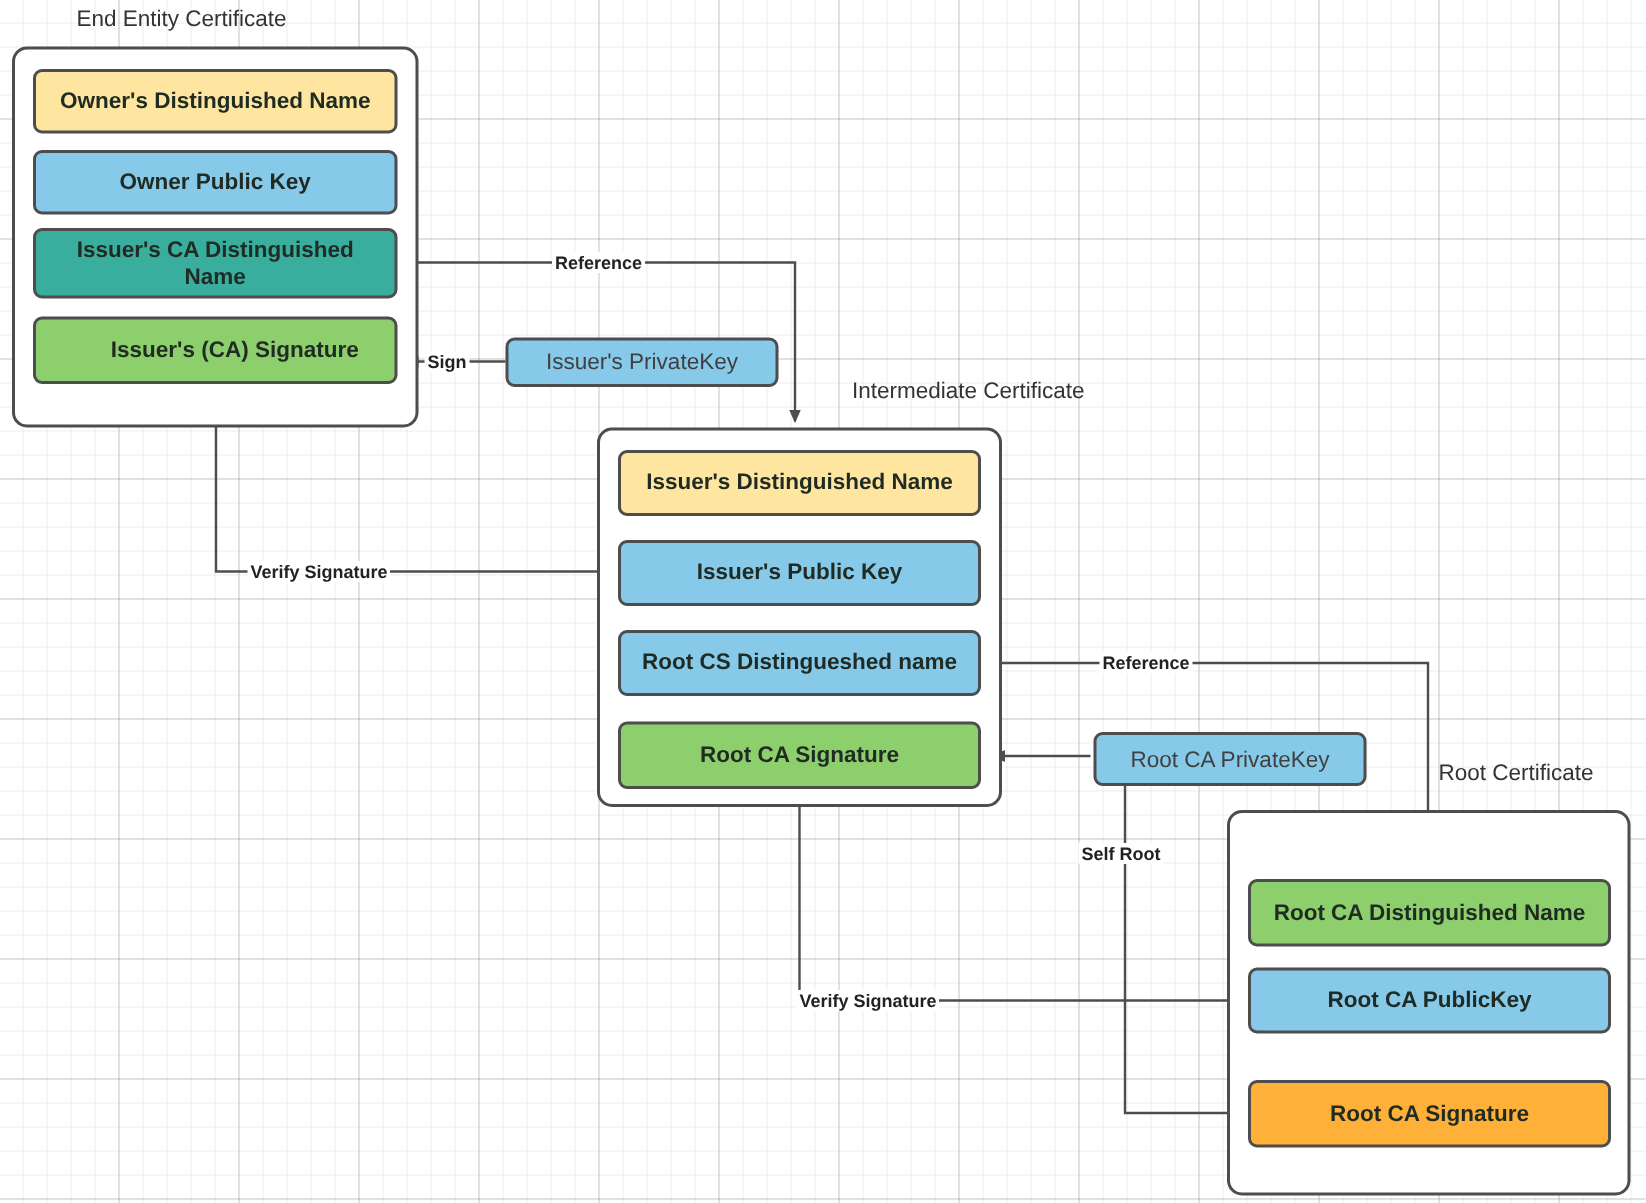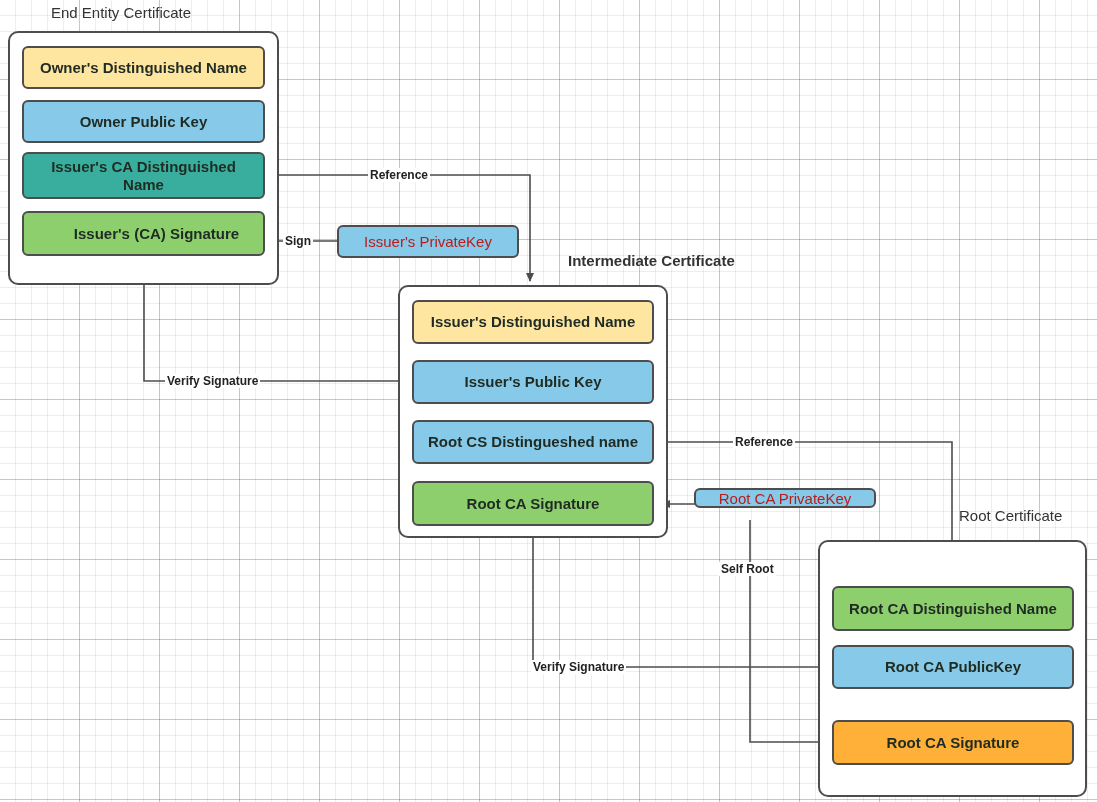--- a/index.html
+++ b/index.html
@@ -55,21 +55,21 @@
   .keybox{
     position:absolute;
     box-sizing:border-box;
     border:2px solid #4d4d4d;
     border-radius:6px;
     display:flex;
     align-items:center;
     justify-content:center;
     text-align:center;
     font-size:15px;
-    color:#b91c1c;
+    color:#404040;
   }
   .edge-label{
     position:absolute;
     font-size:12px;
     font-weight:bold;
     color:#222222;
     background:#ffffff;
     white-space:nowrap;
     line-height:1;
     padding:1px 2px;
@@ -109,33 +109,33 @@
   <div class="field" style="left:22px;top:46px;width:243px;height:43px;background:#ffe6a0;">Owner's Distinguished Name</div>
 
   <div class="field" style="left:22px;top:100px;width:243px;height:43px;background:#86c9e8;">Owner Public  Key</div>
 
   <div class="field" style="left:22px;top:152px;width:243px;height:47px;background:#3aae9e;">Issuer's CA Distinguished Name</div>
 
   <div class="field" style="left:22px;top:211px;width:243px;height:45px;background:#8ecf6d;padding-left:32px;">Issuer's (CA) Signature</div>
 
   <div class="keybox" style="left:337px;top:225px;width:182px;height:33px;background:#86c9e8;">Issuer's PrivateKey</div>
 
-  <div class="group-title" style="left:568px;top:253px;font-weight:bold;">Intermediate Certificate</div>
+  <div class="group-title" style="left:568px;top:253px;">Intermediate Certificate</div>
 
   <div class="group-box" style="left:398px;top:285px;width:270px;height:253px;"></div>
 
   <div class="field" style="left:412px;top:300px;width:242px;height:44px;background:#ffe6a0;">Issuer's Distinguished Name</div>
 
   <div class="field" style="left:412px;top:360px;width:242px;height:44px;background:#86c9e8;">Issuer's Public  Key</div>
 
   <div class="field" style="left:412px;top:420px;width:242px;height:44px;background:#86c9e8;text-align:right;">Root CS Distingueshed name</div>
 
   <div class="field" style="left:412px;top:481px;width:242px;height:45px;background:#8ecf6d;">Root CA Signature</div>
 
-  <div class="keybox" style="left:694px;top:488px;width:182px;height:20px;background:#86c9e8;text-align:center;">Root CA PrivateKey</div>
+  <div class="keybox" style="left:729px;top:488px;width:182px;height:36px;background:#86c9e8;text-align:center;">Root CA PrivateKey</div>
 
   <div class="group-title" style="left:959px;top:508px;">Root Certificate</div>
 
   <div class="group-box" style="left:818px;top:540px;width:269px;height:257px;"></div>
 
   <div class="field" style="left:832px;top:586px;width:242px;height:45px;background:#8ecf6d;text-align:center;">Root CA Distinguished Name</div>
 
   <div class="field" style="left:832px;top:645px;width:242px;height:44px;background:#86c9e8;">Root CA PublicKey</div>
 
   <div class="field" style="left:832px;top:720px;width:242px;height:45px;background:#ffb038;">Root CA Signature</div>

